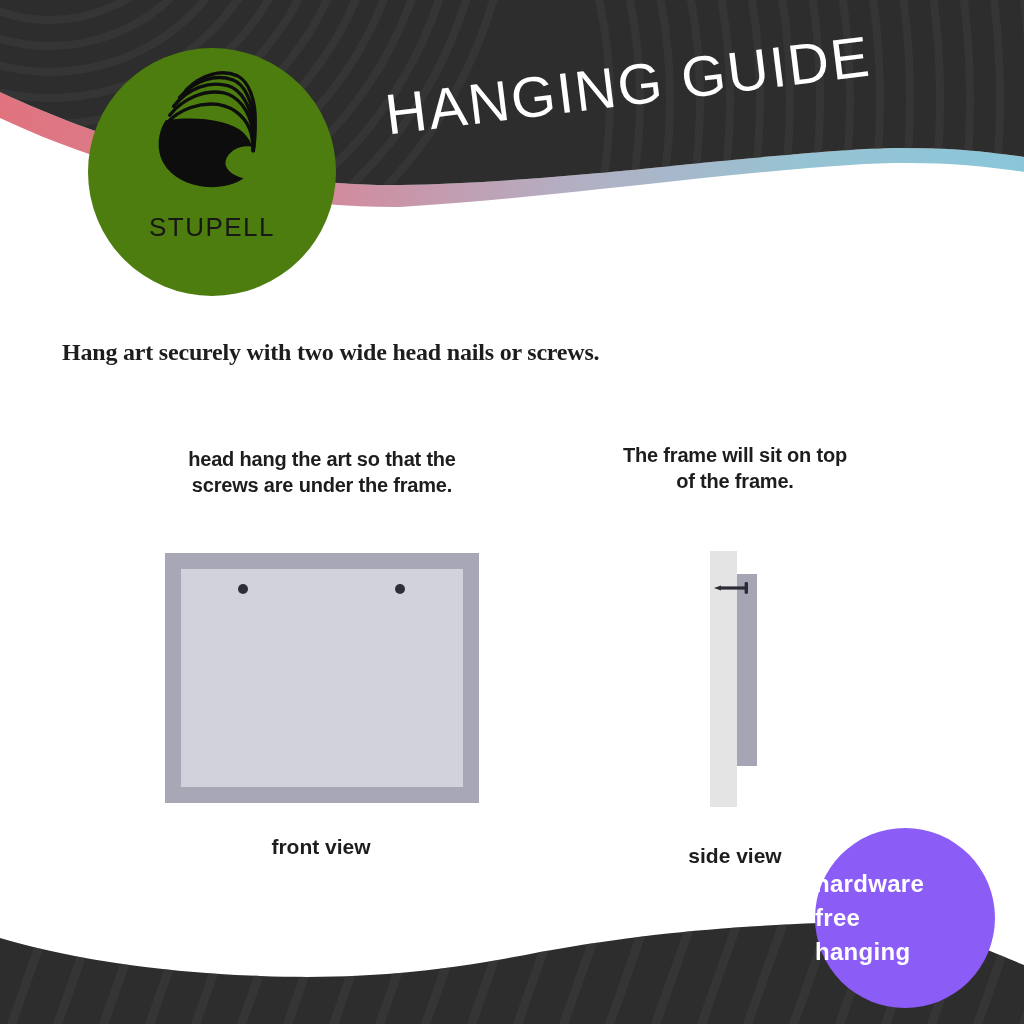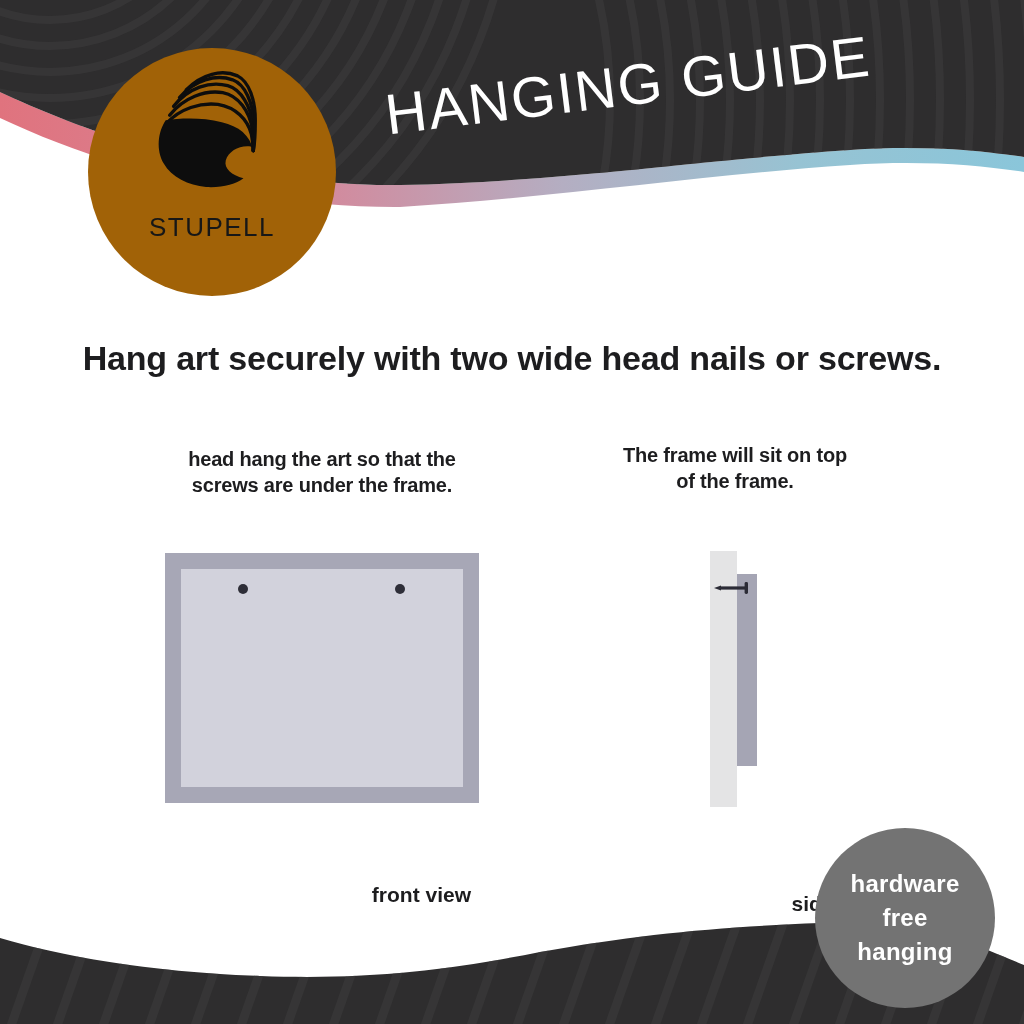--- a/index.html
+++ b/index.html
@@ -15,21 +15,21 @@
   }
   svg { display: block; }
 
   
   .band-top { position: absolute; left: 0; top: 0; width: 1024px; height: 220px; z-index: 1; }
 
   
   .logo-badge {
     position: absolute; left: 88px; top: 48px;
     width: 248px; height: 248px; border-radius: 50%;
-    background: #a16207; z-index: 3;
+    background: #4d7c0f; z-index: 3;
   }
   .logo-s { position: absolute; left: 66px; top: 20px; width: 112px; height: 126px; }
   .brand-name {
     position: absolute; left: 0; top: 164px; width: 100%;
     text-align: center; font-size: 26px; letter-spacing: 1.5px;
     color: #171717; font-weight: 400;
   }
   .brand-tagline {
     position: absolute; left: 0; top: 197px; width: 100%;
     text-align: center; font-size: 16.5px; letter-spacing: 2.5px;
@@ -44,21 +44,21 @@
     font-size: 57px; letter-spacing: 2px; color: #ffffff;
     z-index: 2; white-space: nowrap; font-weight: 400;
   }
   .subtitle {
     position: absolute; left: 312px; top: 240px; width: 402px;
     text-align: center; font-size: 43px; font-weight: 400; letter-spacing: 0.5px;
     z-index: 2;
   }
   .intro {
     position: absolute; left: 62px; top: 339px; width: 900px;
-    text-align: center; font-size: 34px; font-weight: 700; letter-spacing: -0.2px;
+    font-size: 24px; font-weight: 700; letter-spacing: -0.2px; font-family: Liberation Serif, serif;
   }
 
   
   .instr { position: absolute; text-align: center; font-size: 20px; font-weight: 700; line-height: 26px; letter-spacing: -0.2px; }
   .instr-front { left: 128px; top: 446px; width: 388px; }
   .instr-side  { left: 553px; top: 442px; width: 364px; }
 
   
   .frame-front {
     position: absolute; left: 165px; top: 553px;
@@ -74,33 +74,33 @@
   }
   .screw-left  { left: 73px; }
   .screw-right { left: 230px; }
 
   
   .wall-strip  { position: absolute; left: 710px; top: 551px; width: 27px; height: 256px; background: #e4e4e5; }
   .frame-strip { position: absolute; left: 737px; top: 574px; width: 20px; height: 192px; background: #a5a5b4; }
   .nail { position: absolute; left: 712px; top: 580px; width: 40px; height: 16px; }
 
   
-  .caption { position: absolute; text-align: right; font-size: 21px; font-weight: 700; width: 300px; margin-top: 48px; }
+  .caption { position: absolute; text-align: center; font-size: 21px; font-weight: 700; width: 300px; }
   .caption-front { left: 171px; top: 835px; }
   .caption-side  { left: 585px; top: 844px; }
 
   
   .band-bottom { position: absolute; left: 0; top: 890px; width: 1024px; height: 134px; z-index: 1; }
 
   
   .hw-badge {
     position: absolute; left: 815px; top: 828px;
     width: 180px; height: 180px; border-radius: 50%;
-    background: #737373; z-index: 4;
-    display: flex; flex-direction: column; align-items: center; justify-content: center;
+    background: #8b5cf6; z-index: 4;
+    display: flex; flex-direction: column; align-items: flex-start; justify-content: center;
     color: #ffffff; font-size: 24px; font-weight: 700; line-height: 34px; letter-spacing: 0.3px;
   }
 </style>
 </head>
 <body>
 
 <div class="page">
 
   <svg class="band-top" viewBox="0 0 1024 220" aria-hidden="true">
     <defs>

